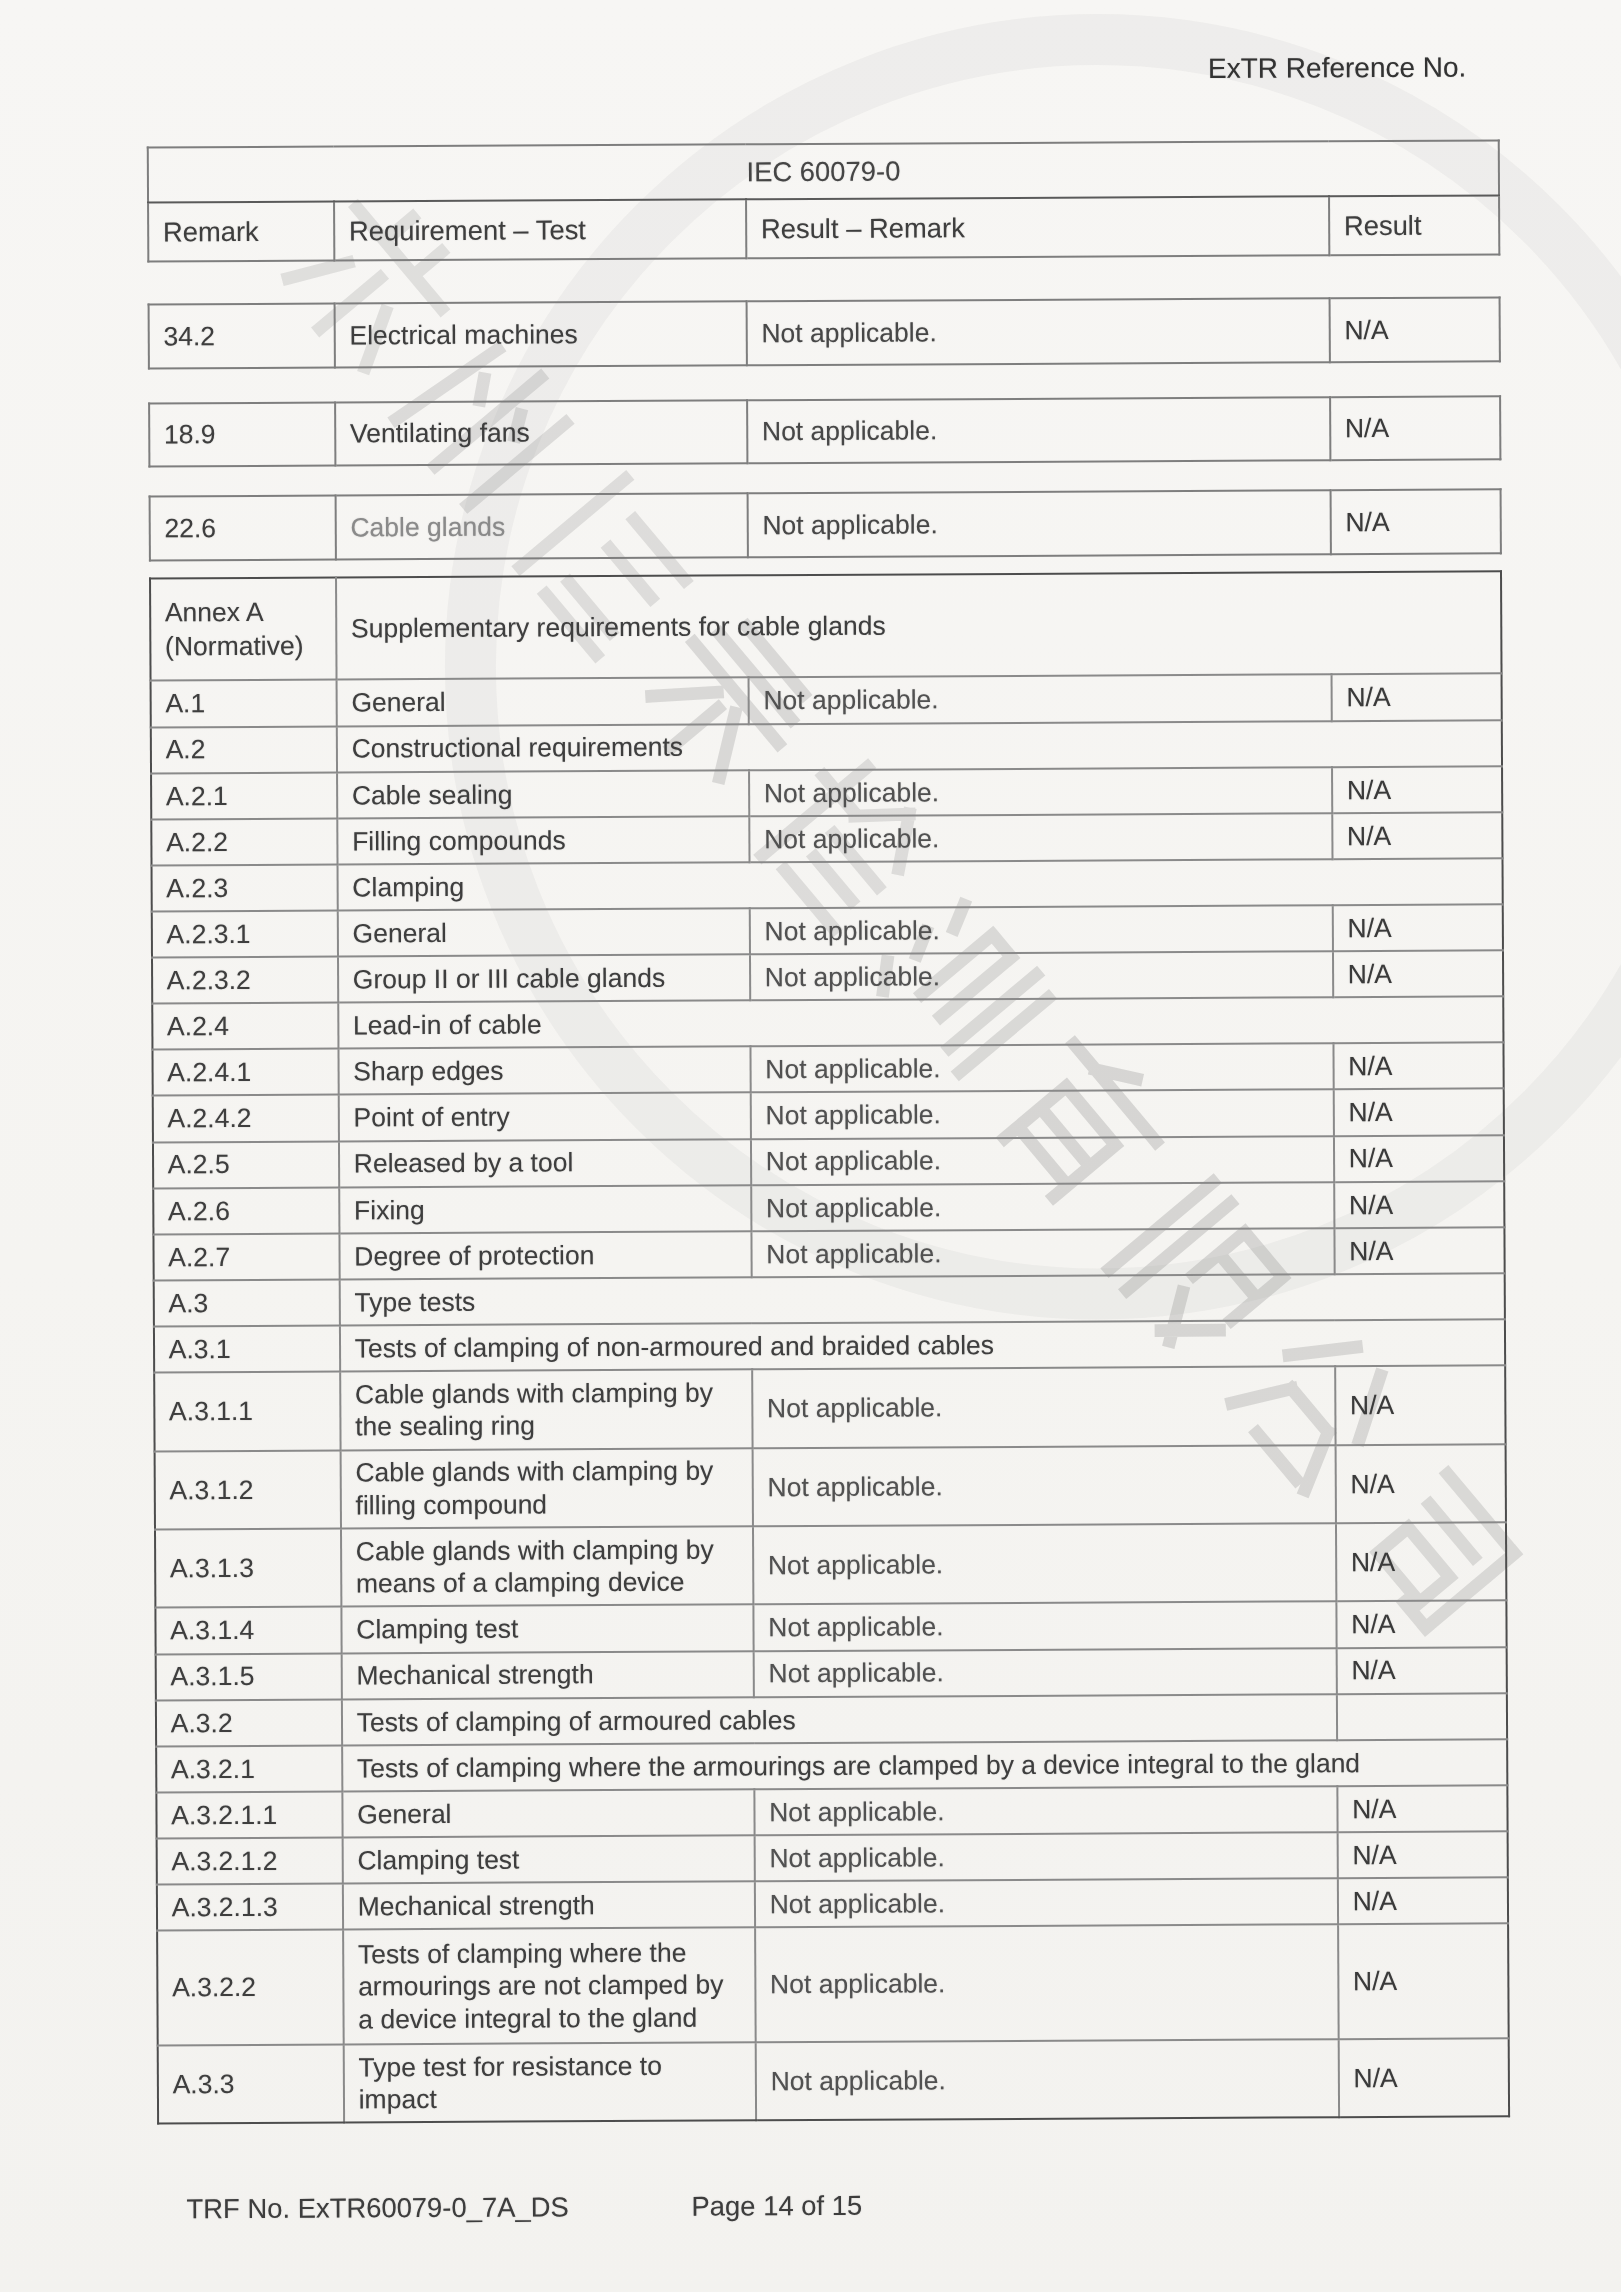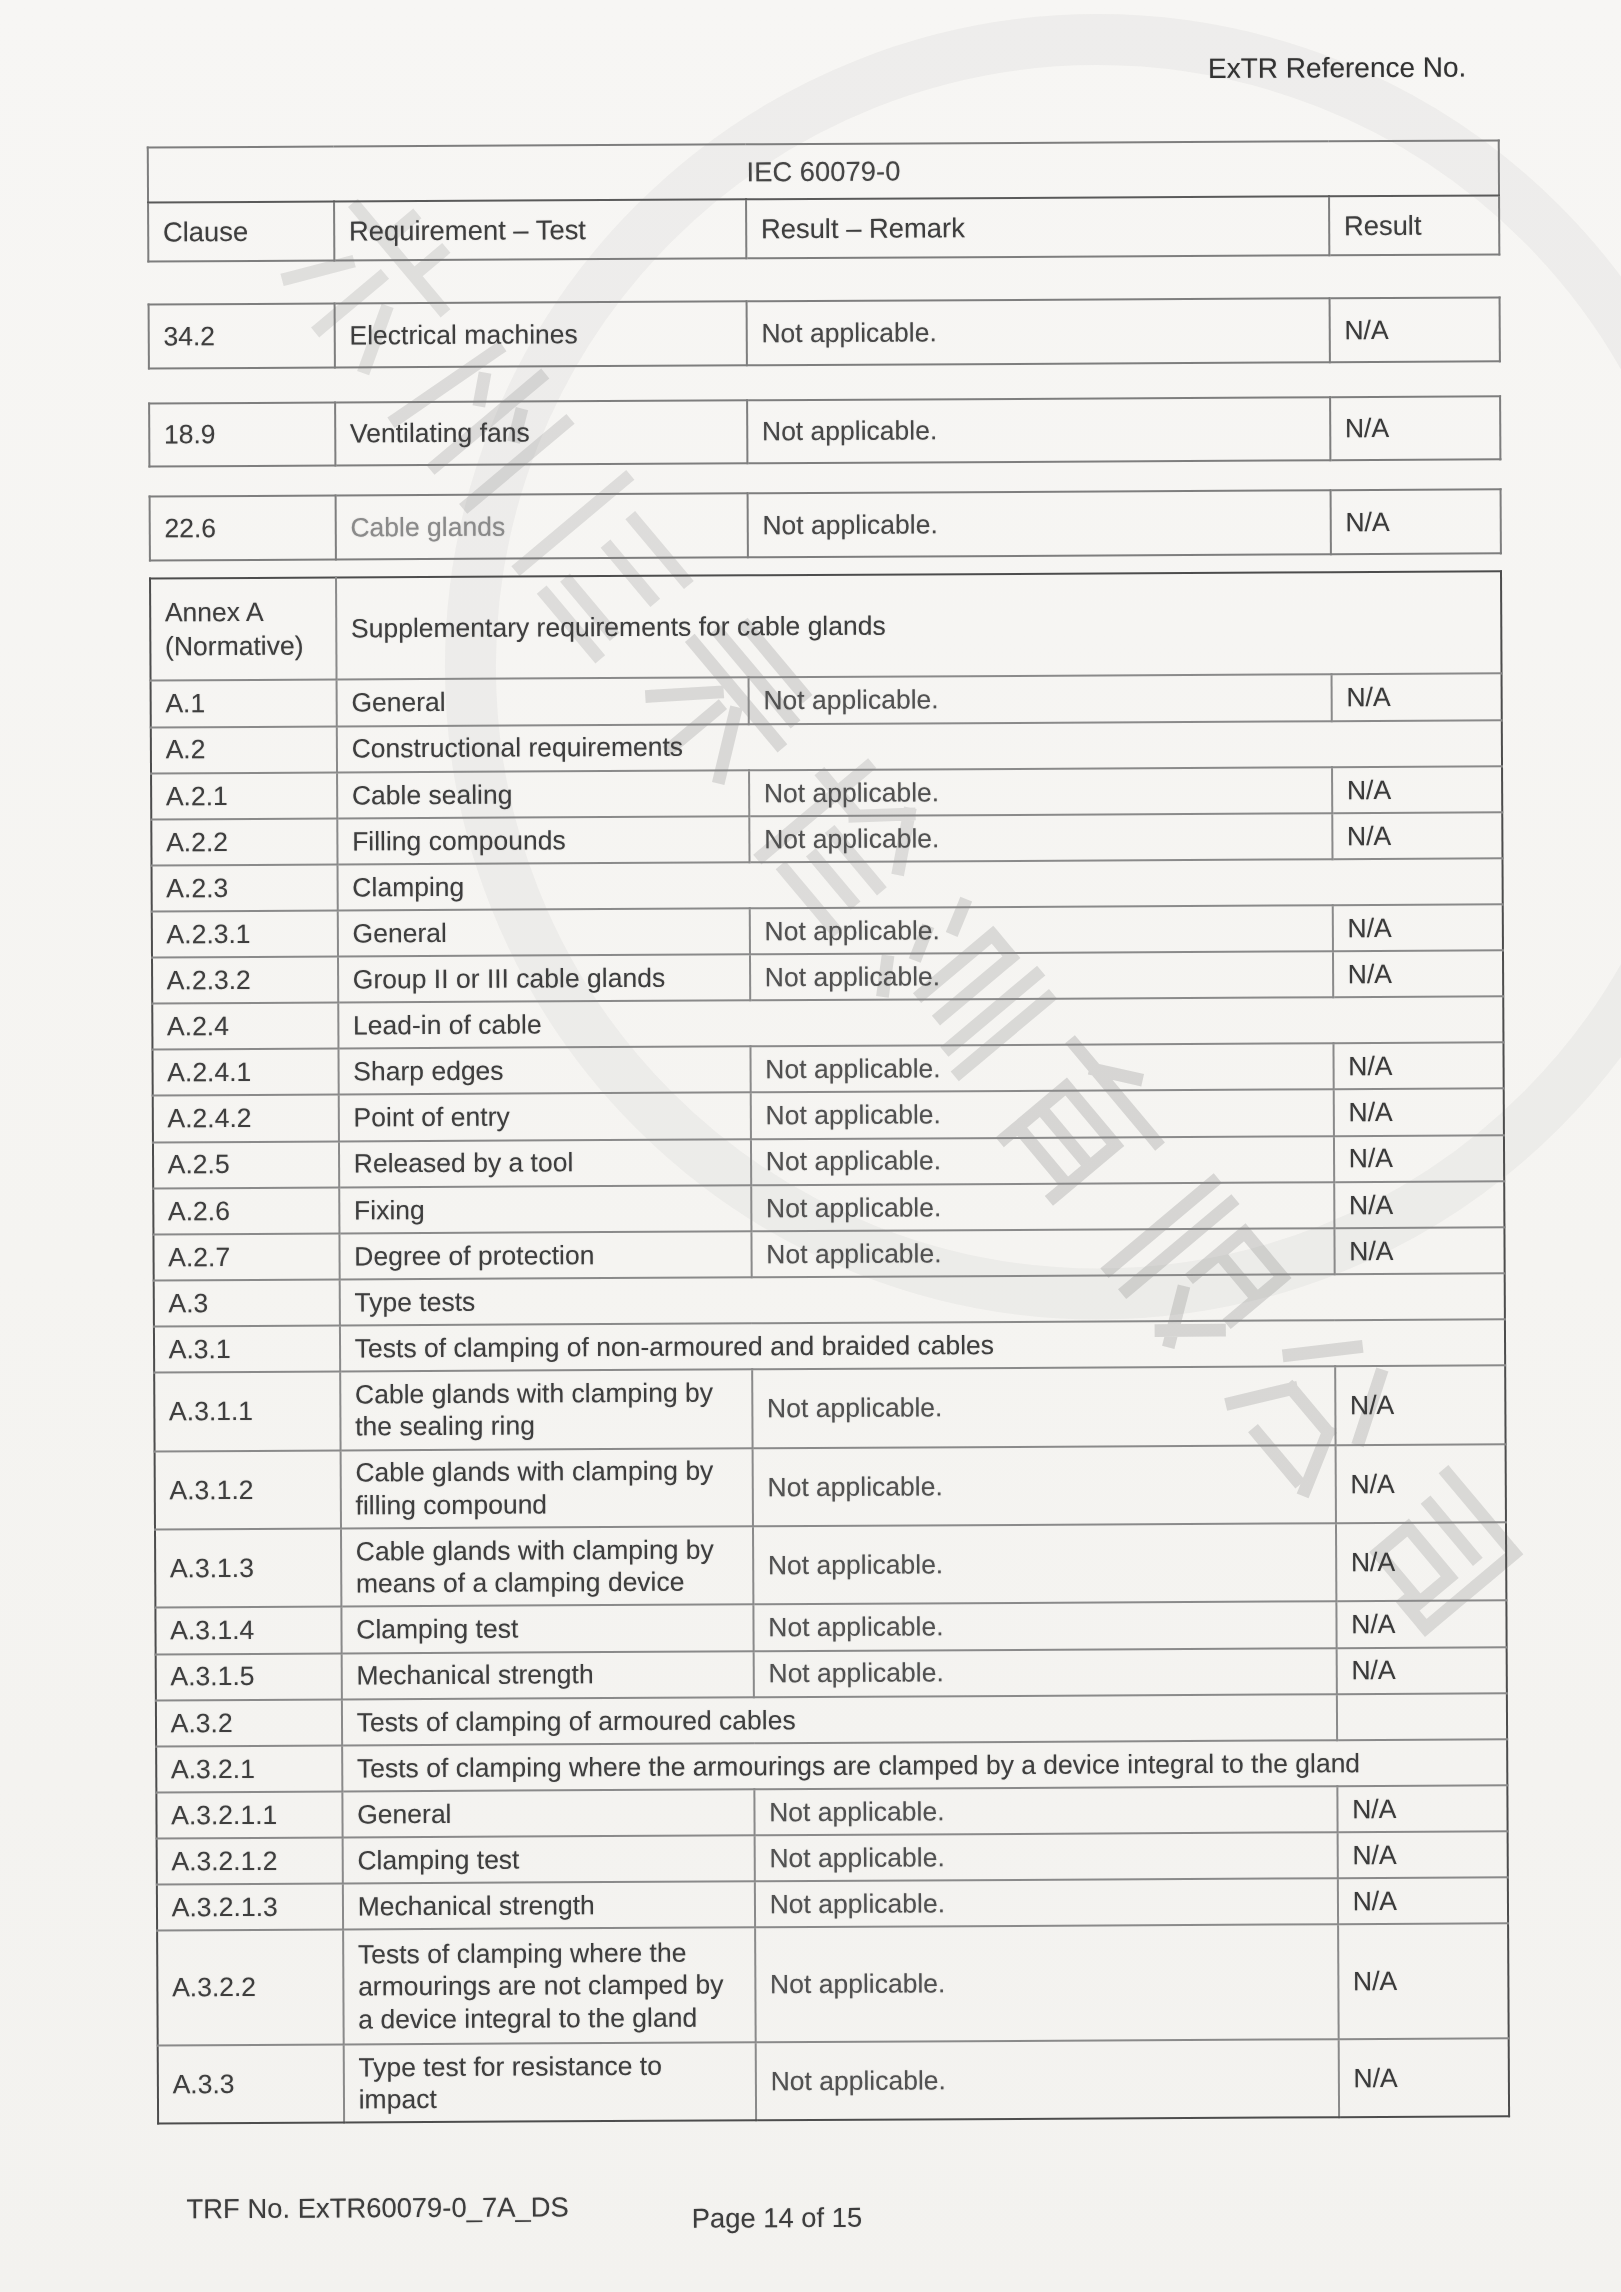--- a/index.html
+++ b/index.html
@@ -57,21 +57,21 @@
   .annex .annex-head .clause{line-height:1.3;}
   .annex .tall td{padding:6.9px 13.7px;min-height:63px;}
   .annex .tall .req{padding-top:5.9px;padding-bottom:5.9px;}
   .annex .xtall .req{padding-top:7.8px;padding-bottom:7.8px;}
   td.clause{white-space:pre-line;}
   td.res{color:#515151;}
   td.verdict{color:#3a3a3a;}
   .faded{color:#8a8a8a !important;}
   .footer{position:relative;margin-top:69px;height:49px;font-size:27.4px;color:#3d3d3d;}
   .footer .trf{position:absolute;left:29px;top:0;text-shadow:0 0 1.2px rgba(80,80,80,.4);}
-  .footer .pg{position:absolute;left:534px;top:12px;text-shadow:0 0 1.2px rgba(80,80,80,.4);}
+  .footer .pg{position:absolute;left:534px;top:0;text-shadow:0 0 1.2px rgba(80,80,80,.4);}
 </style>
 </head>
 <body>
 
 <div class="page">
 
   <svg class="watermark" width="1621" height="2293" viewBox="0 0 1654 2339" aria-label="苏州恒泰检测有限公司">
     <circle cx="1120" cy="680" r="640" fill="none" stroke="#9a9a9a" stroke-width="52" opacity="0.09"></circle>
     <g transform="translate(330,230) rotate(50)" fill="none" stroke="#8d8d8d" stroke-width="13" stroke-linecap="square">
       <g opacity="0.22">
@@ -118,21 +118,21 @@
             <col class="c0">
             <col class="c1">
             <col class="c2">
             <col class="c3">
           </colgroup>
         <tbody>
           <tr>
             <td class="title" colspan="4">IEC 60079-0</td>
           </tr>
           <tr class="colhead">
-            <td>Clause</td>
+            <td>Remark</td>
             <td>Requirement – Test</td>
             <td>Result – Remark</td>
             <td>Result</td>
           </tr>
         </tbody>
       </table>
 
       <table class="tbl mini m1" id="mini-0">
         <colgroup>
             <col class="c0">

